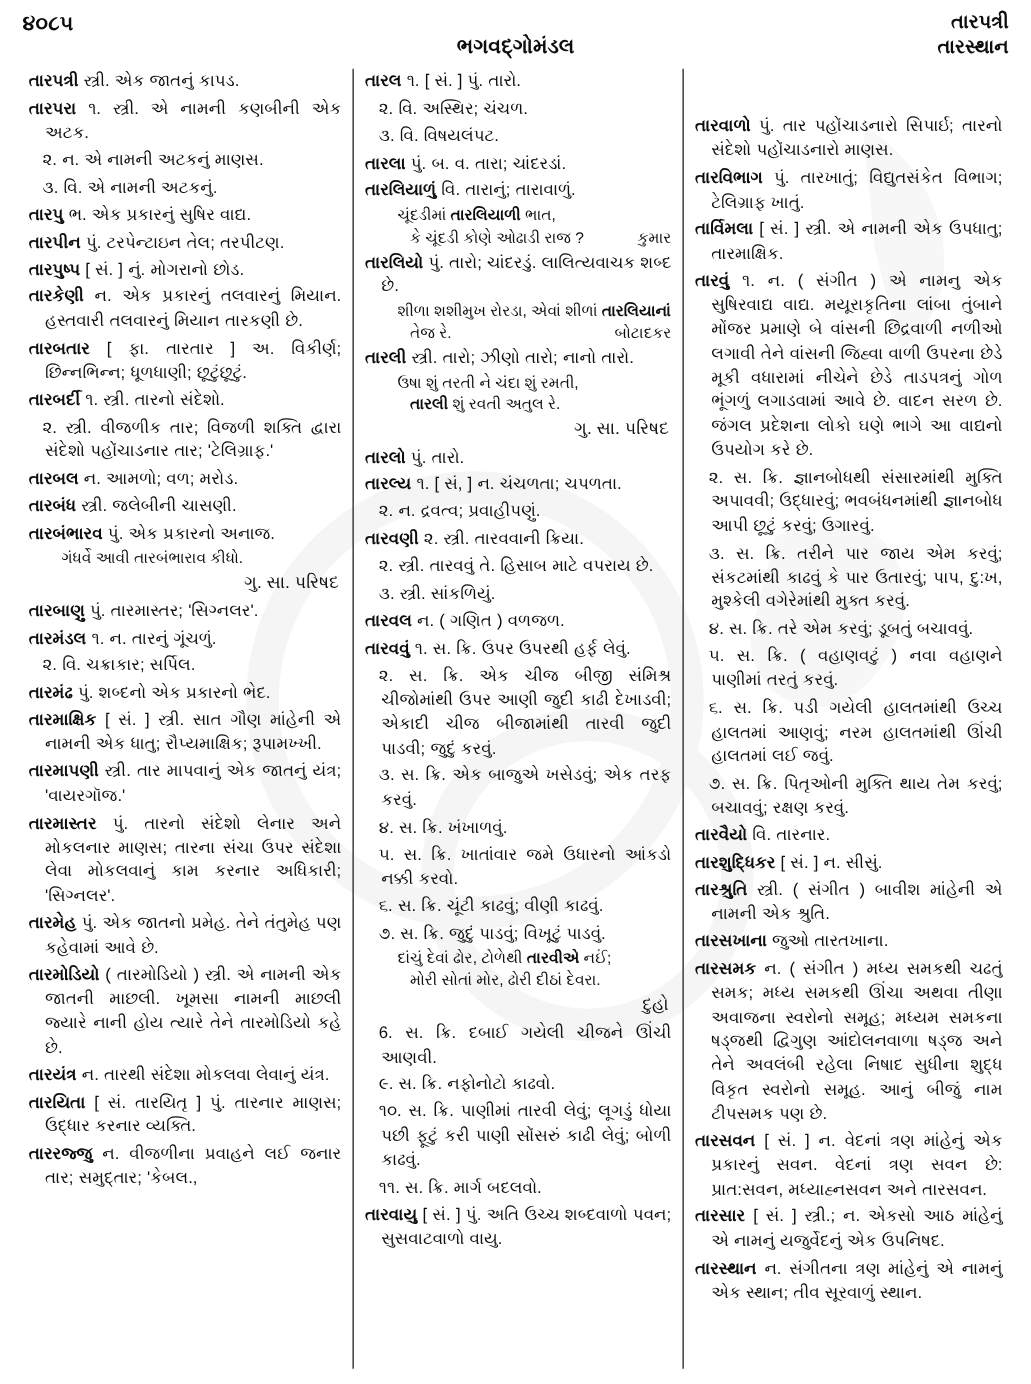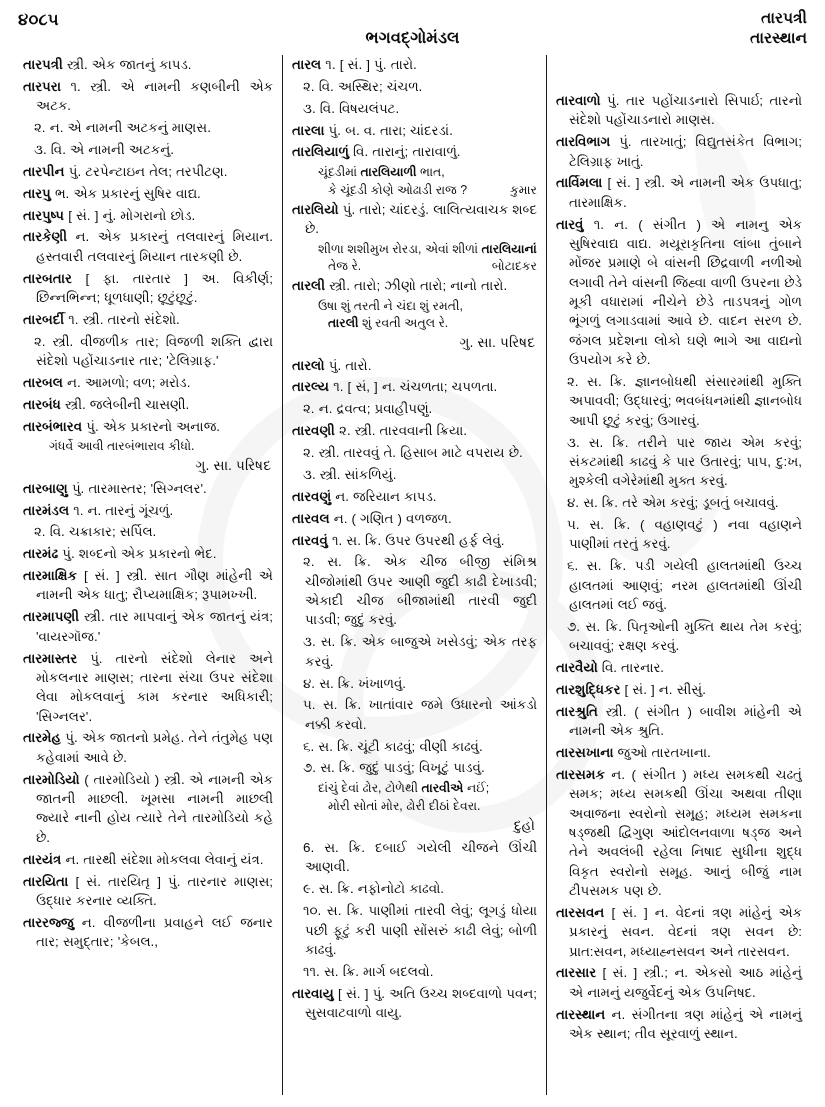--- a/index.html
+++ b/index.html
@@ -142,22 +142,22 @@
       <div>તારસ્થાન</div>
     </div>
   </div>
 
   <div class="columns">
     <div class="col col-left">
         <p class="entry hang"><span class="hw">તારપત્રી </span><span>સ્ત્રી. એક જાતનું કાપડ.</span></p>
         <p class="entry hang"><span class="hw">તારપરા </span><span>૧. સ્ત્રી. એ નામની કણબીની એક અટક.</span></p>
         <p class="entry sense">૨. ન. એ નામની અટકનું માણસ.</p>
         <p class="entry sense">૩. વિ. એ નામની અટકનું.</p>
+        <p class="entry hang"><span class="hw">તારપુ </span><span>ભ. એક પ્રકારનું સુષિર વાદ્ય.</span></p>
         <p class="entry hang"><span class="hw">તારપીન </span><span>પું. ટરપેન્ટાઇન તેલ; તરપીટણ.</span></p>
-        <p class="entry hang"><span class="hw">તારપુ </span><span>ભ. એક પ્રકારનું સુષિર વાદ્ય.</span></p>
         <p class="entry hang"><span class="hw">તારપુષ્પ </span><span>[ સં. ] નું. મોગરાનો છોડ.</span></p>
         <p class="entry hang"><span class="hw">તારકેણી </span><span>ન. એક પ્રકારનું તલવારનું મિયાન. હસ્તવારી તલવારનું મિયાન તારકણી છે.</span></p>
         <p class="entry hang"><span class="hw">તારબતાર </span><span>[ ફા. તારતાર ] અ. વિકીર્ણ; છિન્નભિન્ન; ધૂળધાણી; છૂટુંછૂટું.</span></p>
         <p class="entry hang"><span class="hw">તારબર્દી </span><span>૧. સ્ત્રી. તારનો સંદેશો.</span></p>
         <p class="entry sense">૨. સ્ત્રી. વીજળીક તાર; વિજળી શક્તિ દ્વારા સંદેશો પહોંચાડનાર તાર; 'ટેલિગ્રાફ.'</p>
         <p class="entry hang"><span class="hw">તારબલ </span><span>ન. આમળો; વળ; મરોડ.</span></p>
         <p class="entry hang"><span class="hw">તારબંધ </span><span>સ્ત્રી. જલેબીની ચાસણી.</span></p>
         <p class="entry hang"><span class="hw">તારબંભારવ </span><span>પું. એક પ્રકારનો અનાજ.</span></p>
         <p class="quote">ગંધર્વે આવી તારબંભારાવ કીધો.</p>
         <p class="cite">ગુ. સા. પરિષદ</p>
@@ -188,21 +188,20 @@
         <p class="entry hang"><span class="hw">તારલી </span><span>સ્ત્રી. તારો; ઝીણો તારો; નાનો તારો.</span></p>
         <p class="quote">ઉષા શું તરતી ને ચંદા શું રમતી,</p>
         <p class="quote indent2"><span class="bolded">તારલી</span> શું રવતી અતુલ રે.</p>
         <p class="cite">ગુ. સા. પરિષદ</p>
         <p class="entry hang"><span class="hw">તારલો </span><span>પું. તારો.</span></p>
         <p class="entry hang"><span class="hw">તારલ્ય </span><span>૧. [ સં, ] ન. ચંચળતા; ચપળતા.</span></p>
         <p class="entry sense">૨. ન. દ્રવત્વ; પ્રવાહીપણું.</p>
         <p class="entry hang"><span class="hw">તારવણી </span><span>૨. સ્ત્રી. તારવવાની ક્રિયા.</span></p>
         <p class="entry sense">૨. સ્ત્રી. તારવવું તે. હિસાબ માટે વપરાય છે.</p>
         <p class="entry sense">૩. સ્ત્રી. સાંકળિયું.</p>
-        <p class="entry hang"><span class="hw">તારવણું </span><span>ન. જરિયાન કાપડ.</span></p>
         <p class="entry hang"><span class="hw">તારવલ </span><span>ન. ( ગણિત ) વળજળ.</span></p>
         <p class="entry hang"><span class="hw">તારવવું </span><span>૧. સ. ક્રિ. ઉપર ઉપરથી હર્ફ લેવું.</span></p>
         <p class="entry sense">૨. સ. ક્રિ. એક ચીજ બીજી સંમિશ્ર ચીજોમાંથી ઉપર આણી જુદી કાઢી દેખાડવી; એકાદી ચીજ બીજામાંથી તારવી જુદી પાડવી; જુદું કરવું.</p>
         <p class="entry sense">૩. સ. ક્રિ. એક બાજુએ ખસેડવું; એક તરફ કરવું.</p>
         <p class="entry sense">૪. સ. ક્રિ. ખંખાળવું.</p>
         <p class="entry sense">૫. સ. ક્રિ. ખાતાંવાર જમે ઉધારનો આંકડો નક્કી કરવો.</p>
         <p class="entry sense">૬. સ. ક્રિ. ચૂંટી કાઢવું; વીણી કાઢવું.</p>
         <p class="entry sense">૭. સ. ક્રિ. જુદું પાડવું; વિખૂટું પાડવું.</p>
         <p class="quote">દાંચું દેવાં ઢોર, ટોળેથી <span class="bolded">તારવીએ</span> નઈં;</p>
         <p class="quote indent2">મોરી સોતાં મોર, ઢોરી દીઠાં દેવરા.</p>

